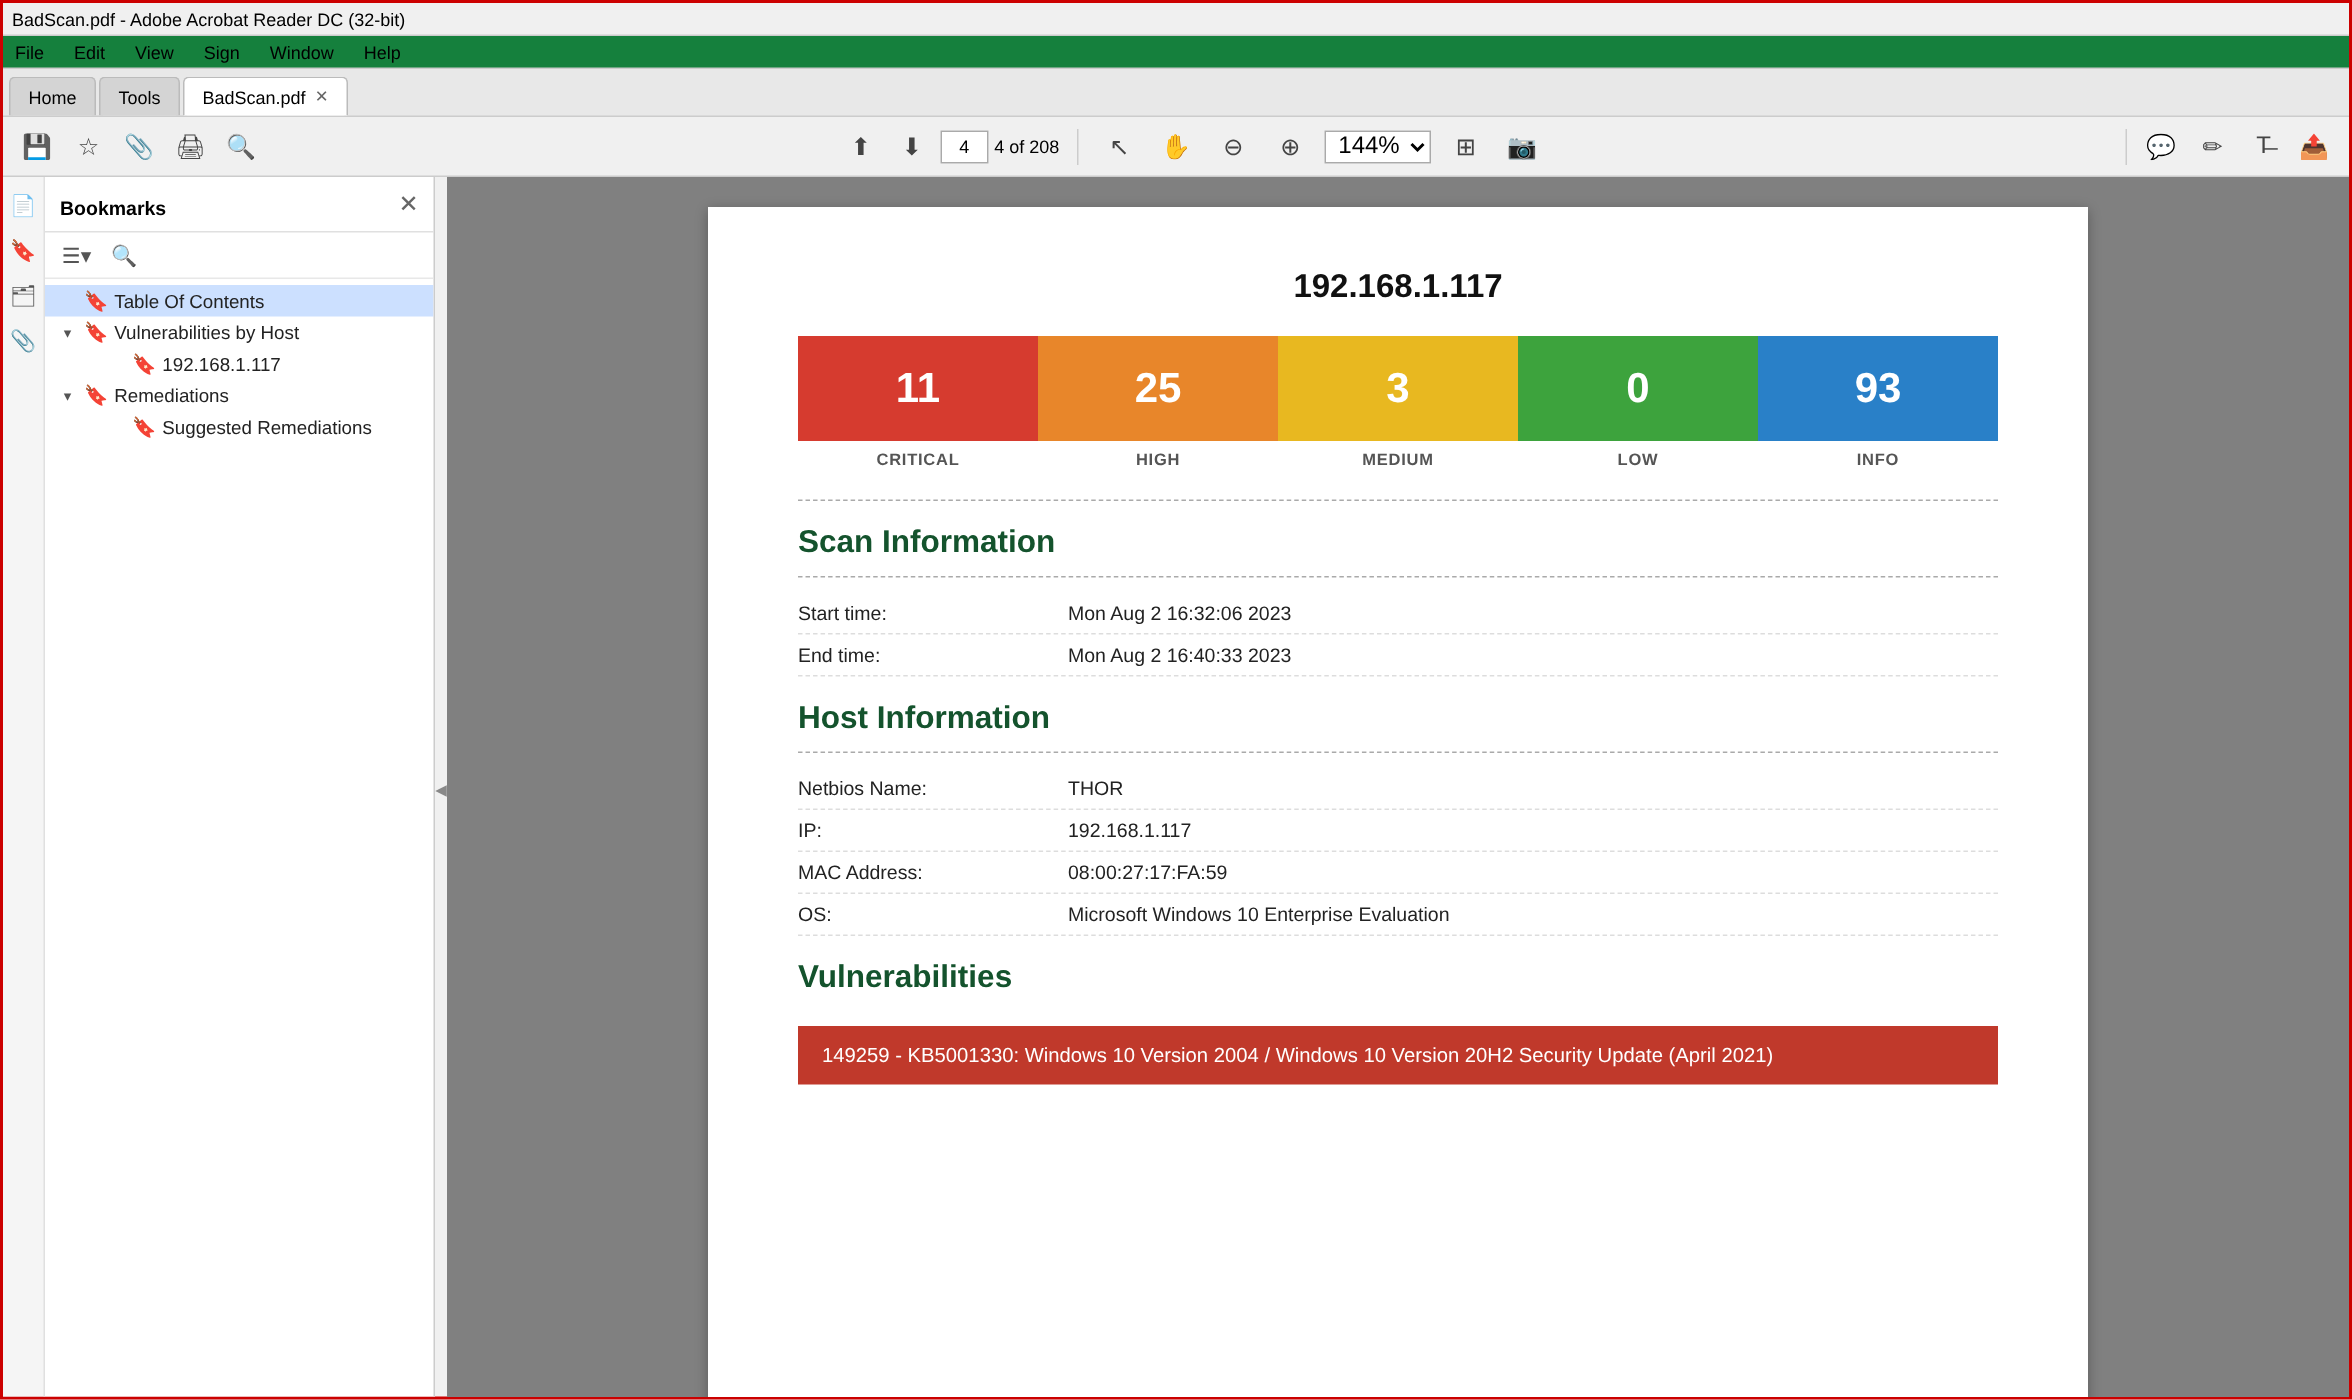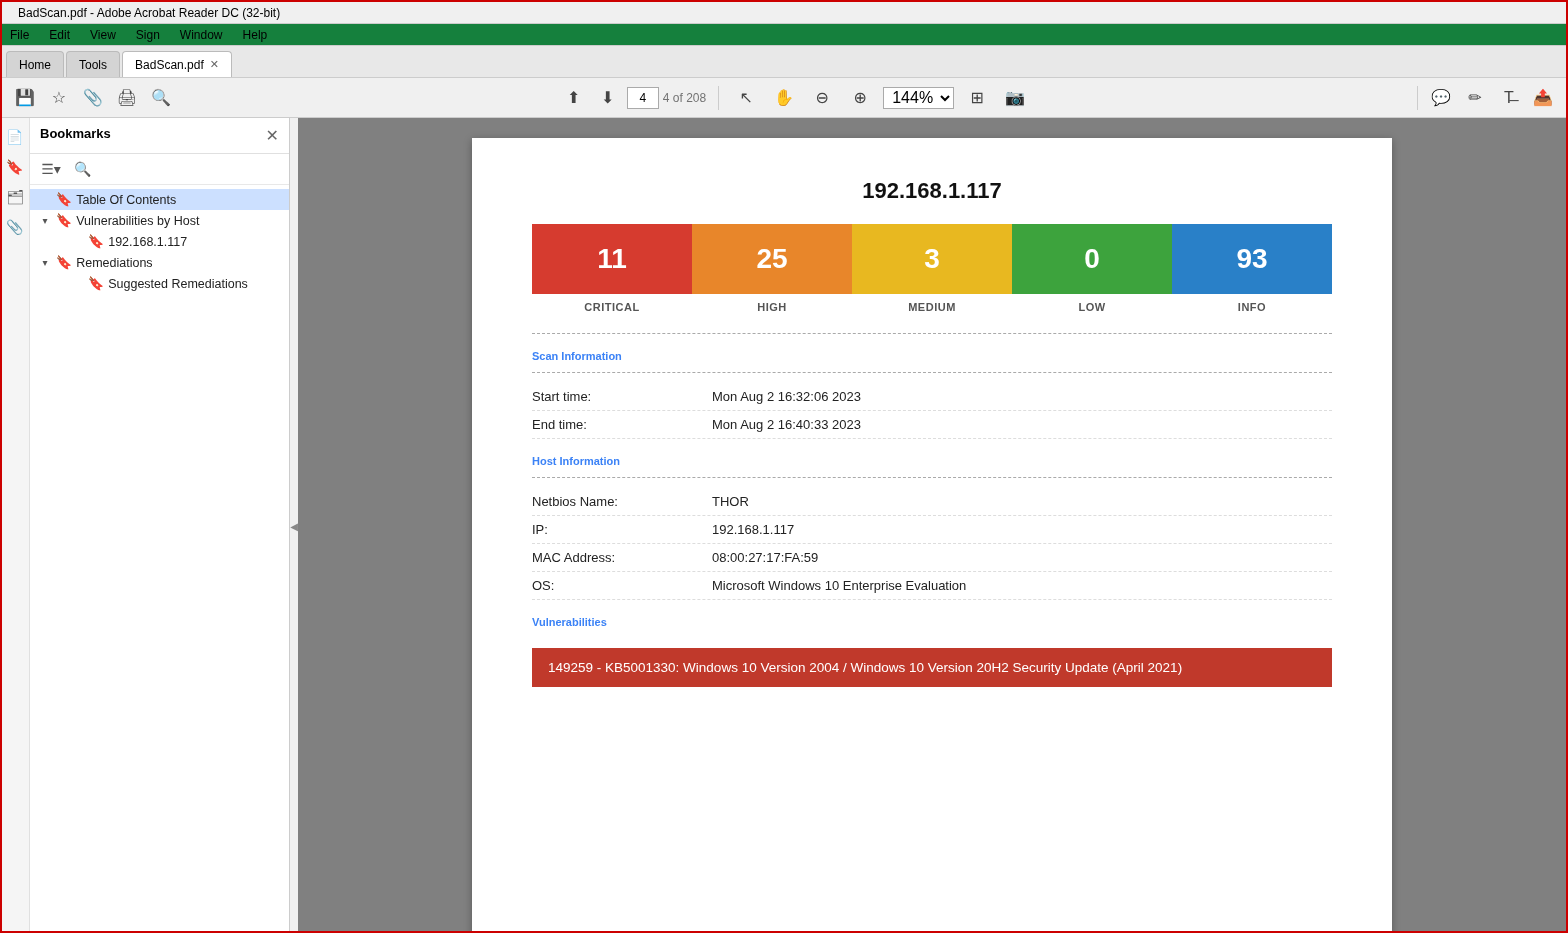--- a/index.html
+++ b/index.html
@@ -12,21 +12,21 @@
       overflow: hidden;
       border: 2px solid #c00;
     }
 
     
     .title-bar {
       background: #f0f0f0;
       height: 22px;
       display: flex;
       align-items: center;
-      padding: 0 16px;
+      padding: 0 6px;
       font-size: 12px;
       border-bottom: 1px solid #ccc;
     }
     .title-bar-text { flex: 1; }
 
     
     .menu-bar {
       background: #15803d;
       height: 22px;
       display: flex;
@@ -117,21 +117,21 @@
     .page-input {
       width: 32px;
       height: 22px;
       text-align: center;
       border: 1px solid #aaa;
       font-size: 12px;
       background: #fff;
     }
     .page-count {
       font-size: 12px;
-      color: #737373;
+      color: #000000;
     }
     .zoom-select {
       height: 22px;
       font-size: 16px;
       border: 1px solid #aaa;
       background: #fff;
       padding: 0 4px;
     }
     .toolbar-right {
       display: flex;
@@ -151,21 +151,21 @@
       width: 260px;
       min-width: 260px;
       background: #fff;
       border-right: 1px solid #ccc;
       display: flex;
       flex-direction: column;
       position: relative;
     }
     .sidebar-header {
       display: flex;
-      align-items: flex-start;
+      align-items: flex-end;
       padding: 8px 10px;
       border-bottom: 1px solid #e0e0e0;
       justify-content: space-between;
     }
     .sidebar-title {
       font-size: 13px;
       font-weight: 600;
     }
     .sidebar-close {
       cursor: pointer;
@@ -302,23 +302,23 @@
       letter-spacing: 0.5px;
     }
 
     .section-divider {
       border: none;
       border-top: 1px dashed #aaa;
       margin: 10px 0;
     }
 
     .section-title {
-      font-size: 11px;
+      font-size: 21px;
       font-weight: bold;
-      color: #3b82f6;
+      color: #14532d;
       margin-bottom: 8px;
       margin-top: 16px;
     }
 
     .info-row {
       display: flex;
       padding: 6px 0;
       border-bottom: 1px dashed #ddd;
       font-size: 13px;
     }

